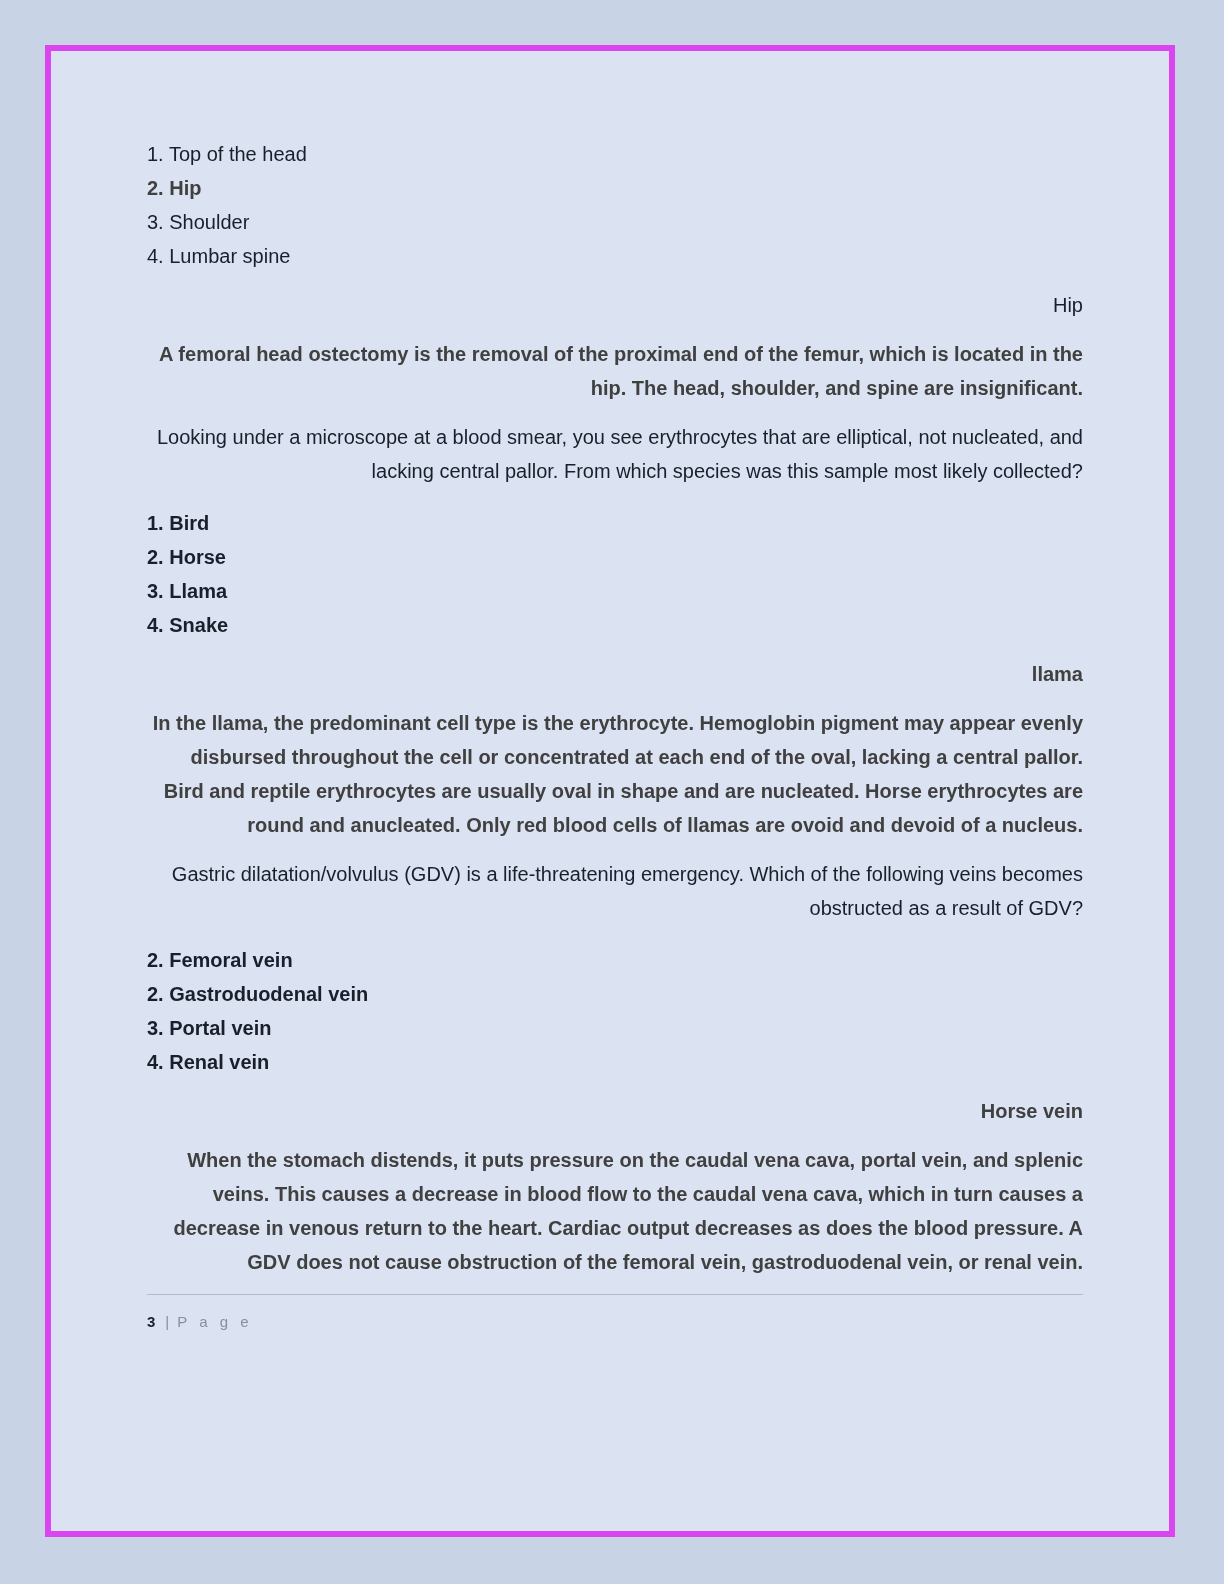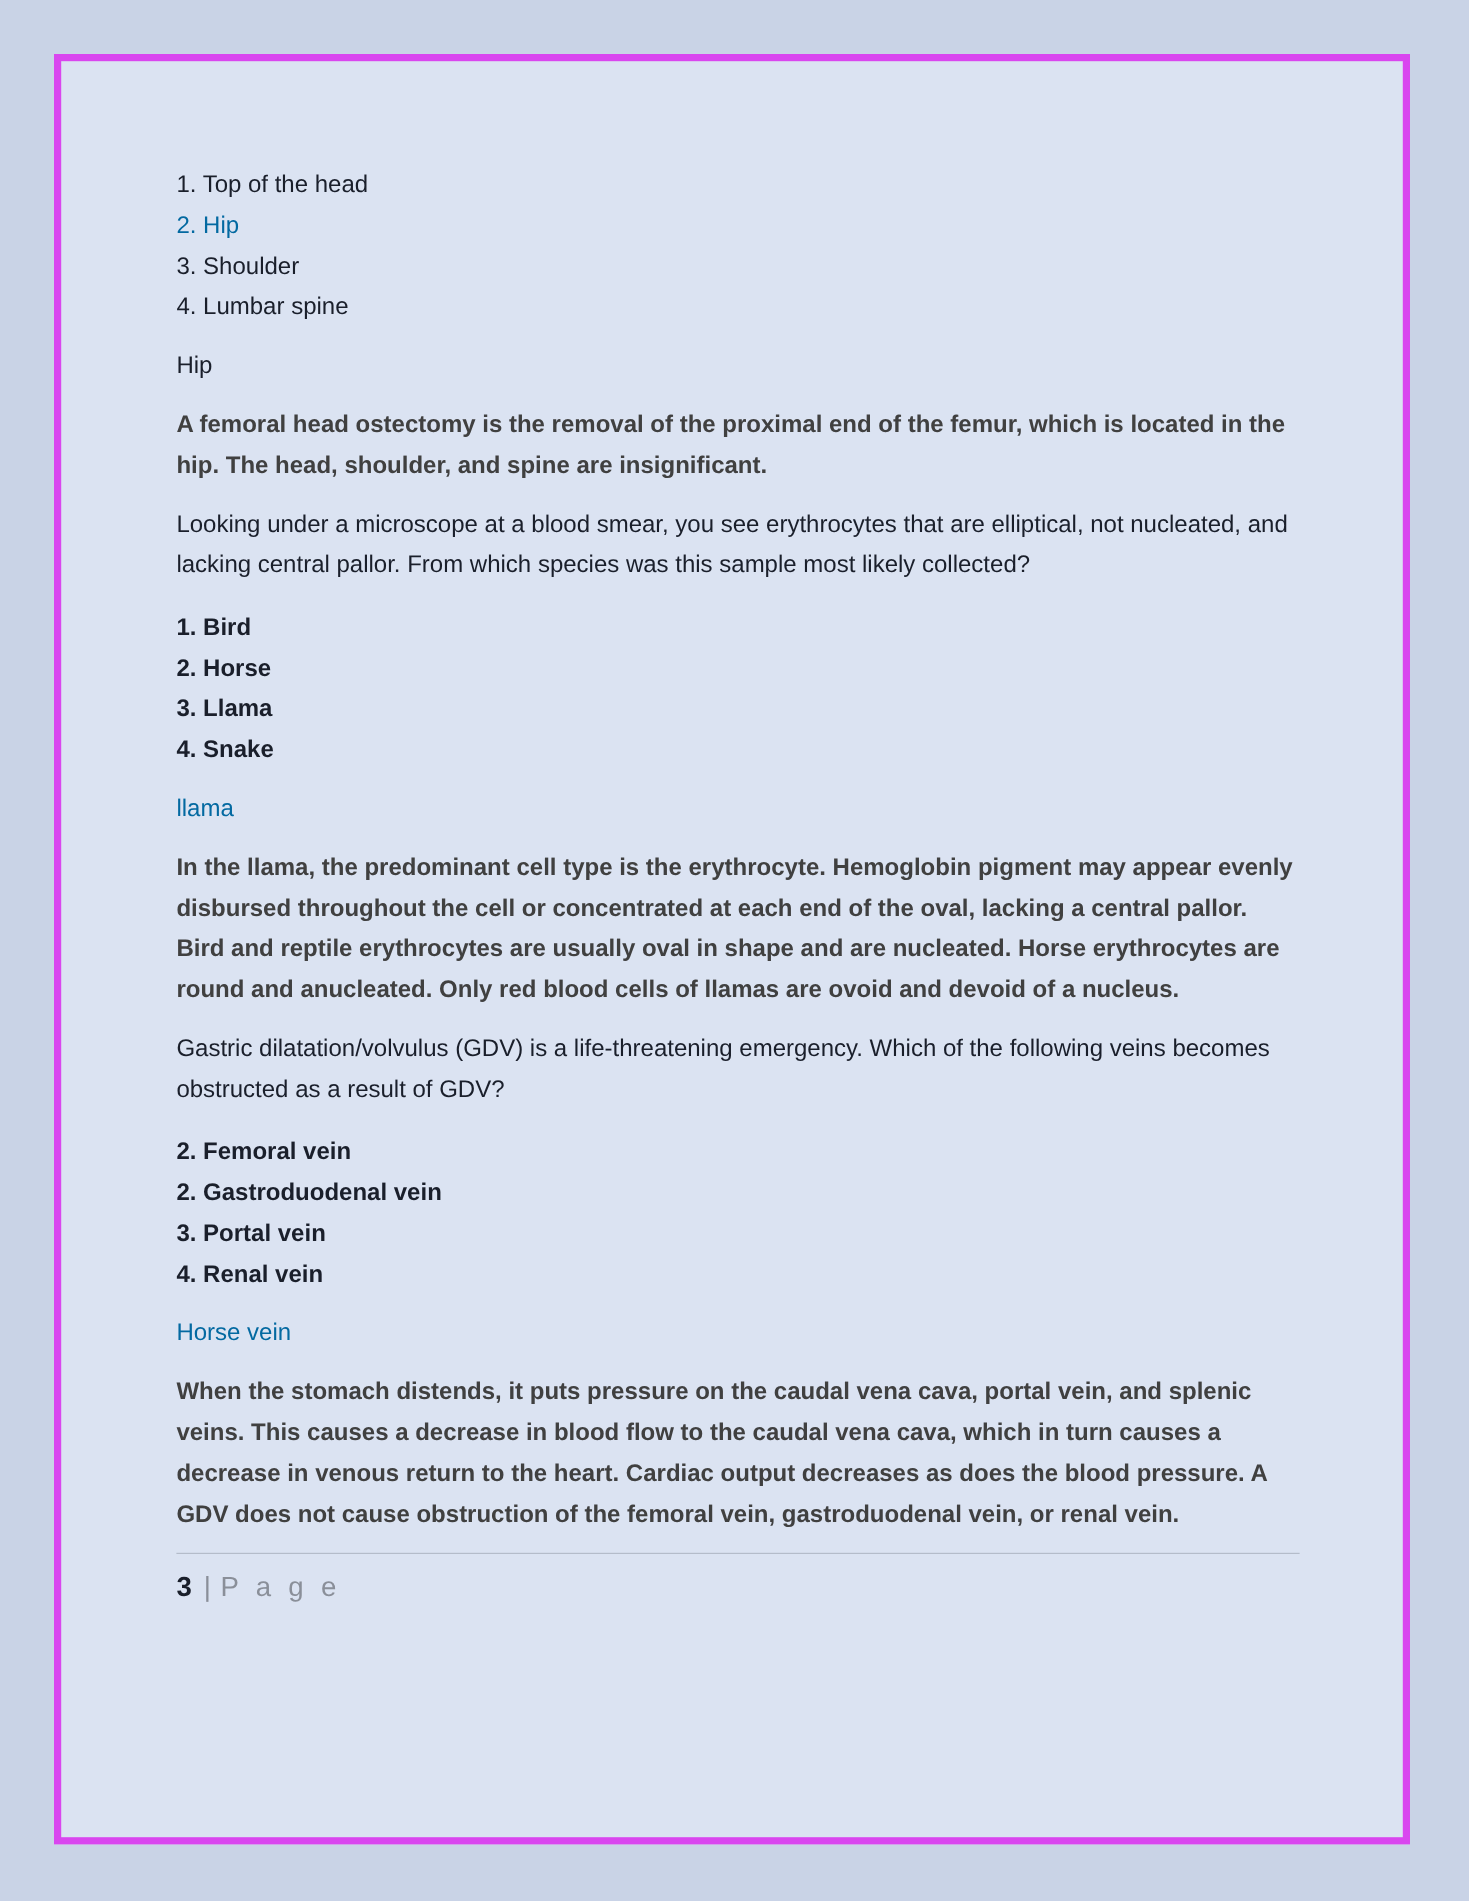--- a/index.html
+++ b/index.html
@@ -30,37 +30,37 @@
   .content {
     position: absolute;
     left: 96px;
     top: 86px;
     width: 936px;
     color: #1a1f2b;
     font-size: 20px;
     line-height: 34px;
   }
   .block { margin: 0 0 15px 0; }
-  p.block { margin-top: 0; }
+  p.block { margin-top: 0; text-align: right; }
   .options { margin: 0 0 15px 0; }
   .options.spaced { margin-top: 18px; font-weight: bold; }
   .option { line-height: 34px; }
   .answer { }
-  .answer-red { color: #0369a1; }
+  .answer-red { color: #404040; font-weight: bold; }
   .explanation {
     margin-top: 17px;
     font-weight: bold;
     color: #404040;
   }
   .question { }
   .footer {
     margin-top: 8px;
     border-top: 1px solid #b4bcca;
     padding-top: 10px;
-    font-size: 23px;
+    font-size: 15px;
   }
   .page-num { font-weight: bold; color: #1a1f2b; }
   .footer-sep { color: #8a8f99; margin: 0 8px 0 10px; }
   .footer-label { color: #8a8f99; letter-spacing: 4px; }
 </style>
 </head>
 <body>
 
 <div class="canvas">
   <div class="page-frame">

